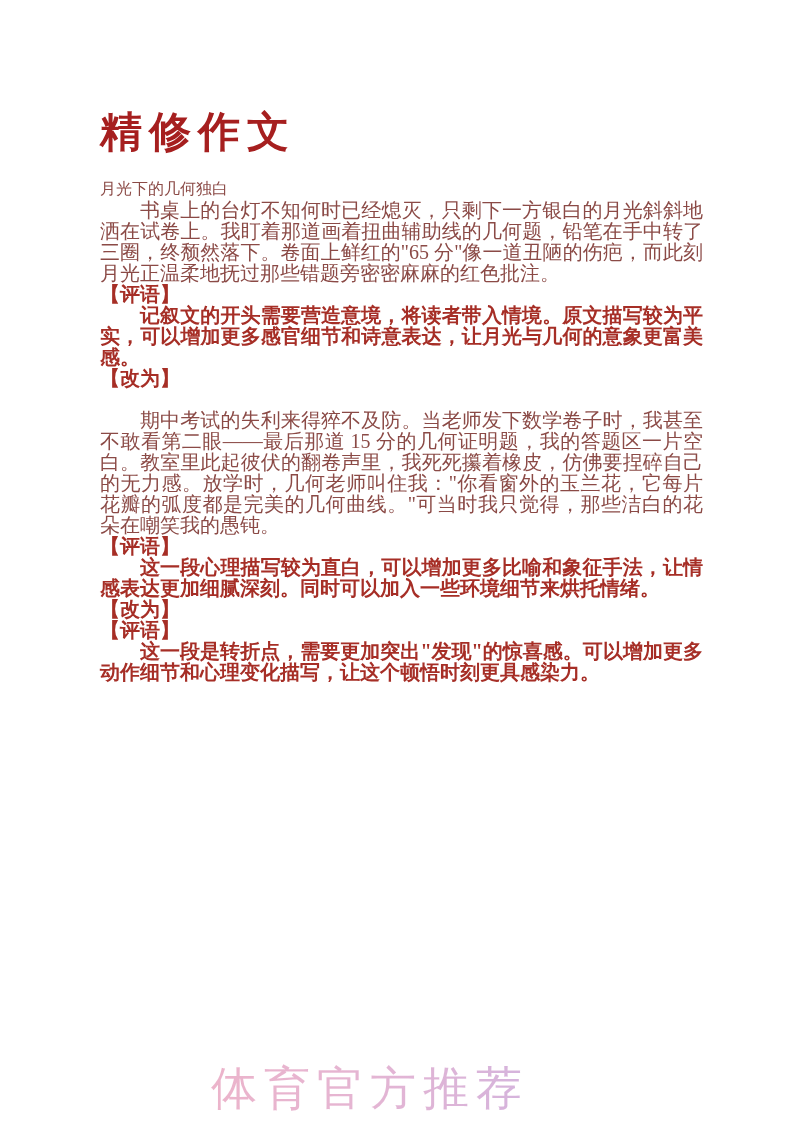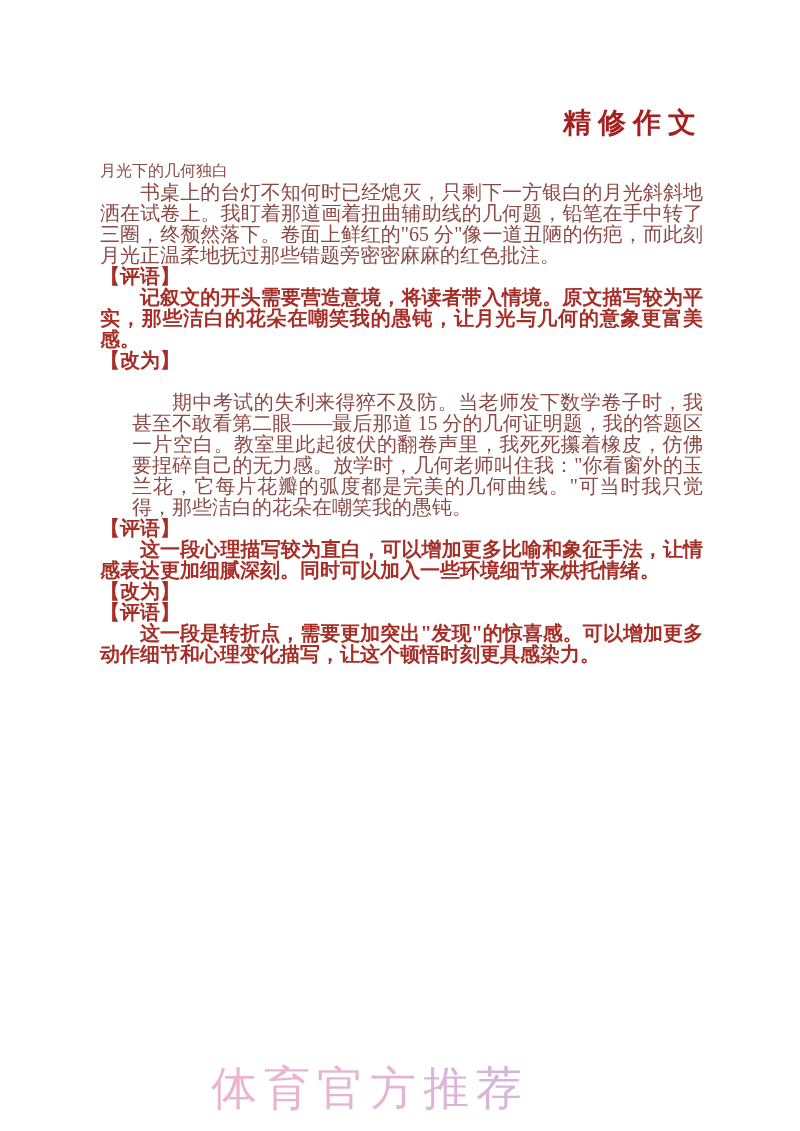--- a/index.html
+++ b/index.html
@@ -12,24 +12,24 @@
     height: 1131px;
     position: relative;
     overflow: hidden;
     font-family: "Liberation Serif", "DejaVu Serif", serif;
   }
   .page {
     padding: 104px 97px 0 100px;
   }
   .doc-title {
     margin: 0 0 18px 0;
-    font-size: 28px;
+    font-size: 42px;
     font-weight: bold;
     letter-spacing: 7px;
-    text-align: right;
+    text-align: left;
     color: var(--title, #a61f1f);
   }
   .essay-title {
     font-size: 16px;
     line-height: 21px;
     text-align: left;
     color: var(--essay-text, #8b4a46);
     margin-bottom: 1px;
   }
   .para {
@@ -49,21 +49,20 @@
   }
   .marker {
     margin: 0;
     font-size: 20px;
     line-height: 21px;
     font-weight: bold;
     color: var(--annotation-text, #a62e26);
   }
   .gap-top {
     margin-top: 21px;
-    margin-left: 32px;
   }
   .watermark {
     position: absolute;
     top: 1058px;
     left: 0;
     width: 740px;
     text-align: center;
     font-size: 46px;
     letter-spacing: 7px;
     background: linear-gradient(90deg,
@@ -82,21 +81,21 @@
 <div class="page">
 
   <h1 class="doc-title">精修作文</h1>
 
   <div class="essay-title">月光下的几何独白</div>
 
   <p class="para essay">书桌上的台灯不知何时已经熄灭，只剩下一方银白的月光斜斜地洒在试卷上。我盯着那道画着扭曲辅助线的几何题，铅笔在手中转了三圈，终颓然落下。卷面上鲜红的"65 分"像一道丑陋的伤疤，而此刻月光正温柔地抚过那些错题旁密密麻麻的红色批注。</p>
 
   <div class="marker">【评语】</div>
 
-  <p class="para annotation">记叙文的开头需要营造意境，将读者带入情境。原文描写较为平实，那些洁白的花朵在嘲笑我的愚钝，让月光与几何的意象更富美感。</p>
+  <p class="para annotation">记叙文的开头需要营造意境，将读者带入情境。原文描写较为平实，可以增加更多感官细节和诗意表达，让月光与几何的意象更富美感。</p>
 
   <div class="marker">【改为】</div>
 
 
   <p class="para essay gap-top">期中考试的失利来得猝不及防。当老师发下数学卷子时，我甚至不敢看第二眼——最后那道 15 分的几何证明题，我的答题区一片空白。教室里此起彼伏的翻卷声里，我死死攥着橡皮，仿佛要捏碎自己的无力感。放学时，几何老师叫住我："你看窗外的玉兰花，它每片花瓣的弧度都是完美的几何曲线。"可当时我只觉得，那些洁白的花朵在嘲笑我的愚钝。</p>
 
   <div class="marker">【评语】</div>
 
   <p class="para annotation">这一段心理描写较为直白，可以增加更多比喻和象征手法，让情感表达更加细腻深刻。同时可以加入一些环境细节来烘托情绪。</p>
 

